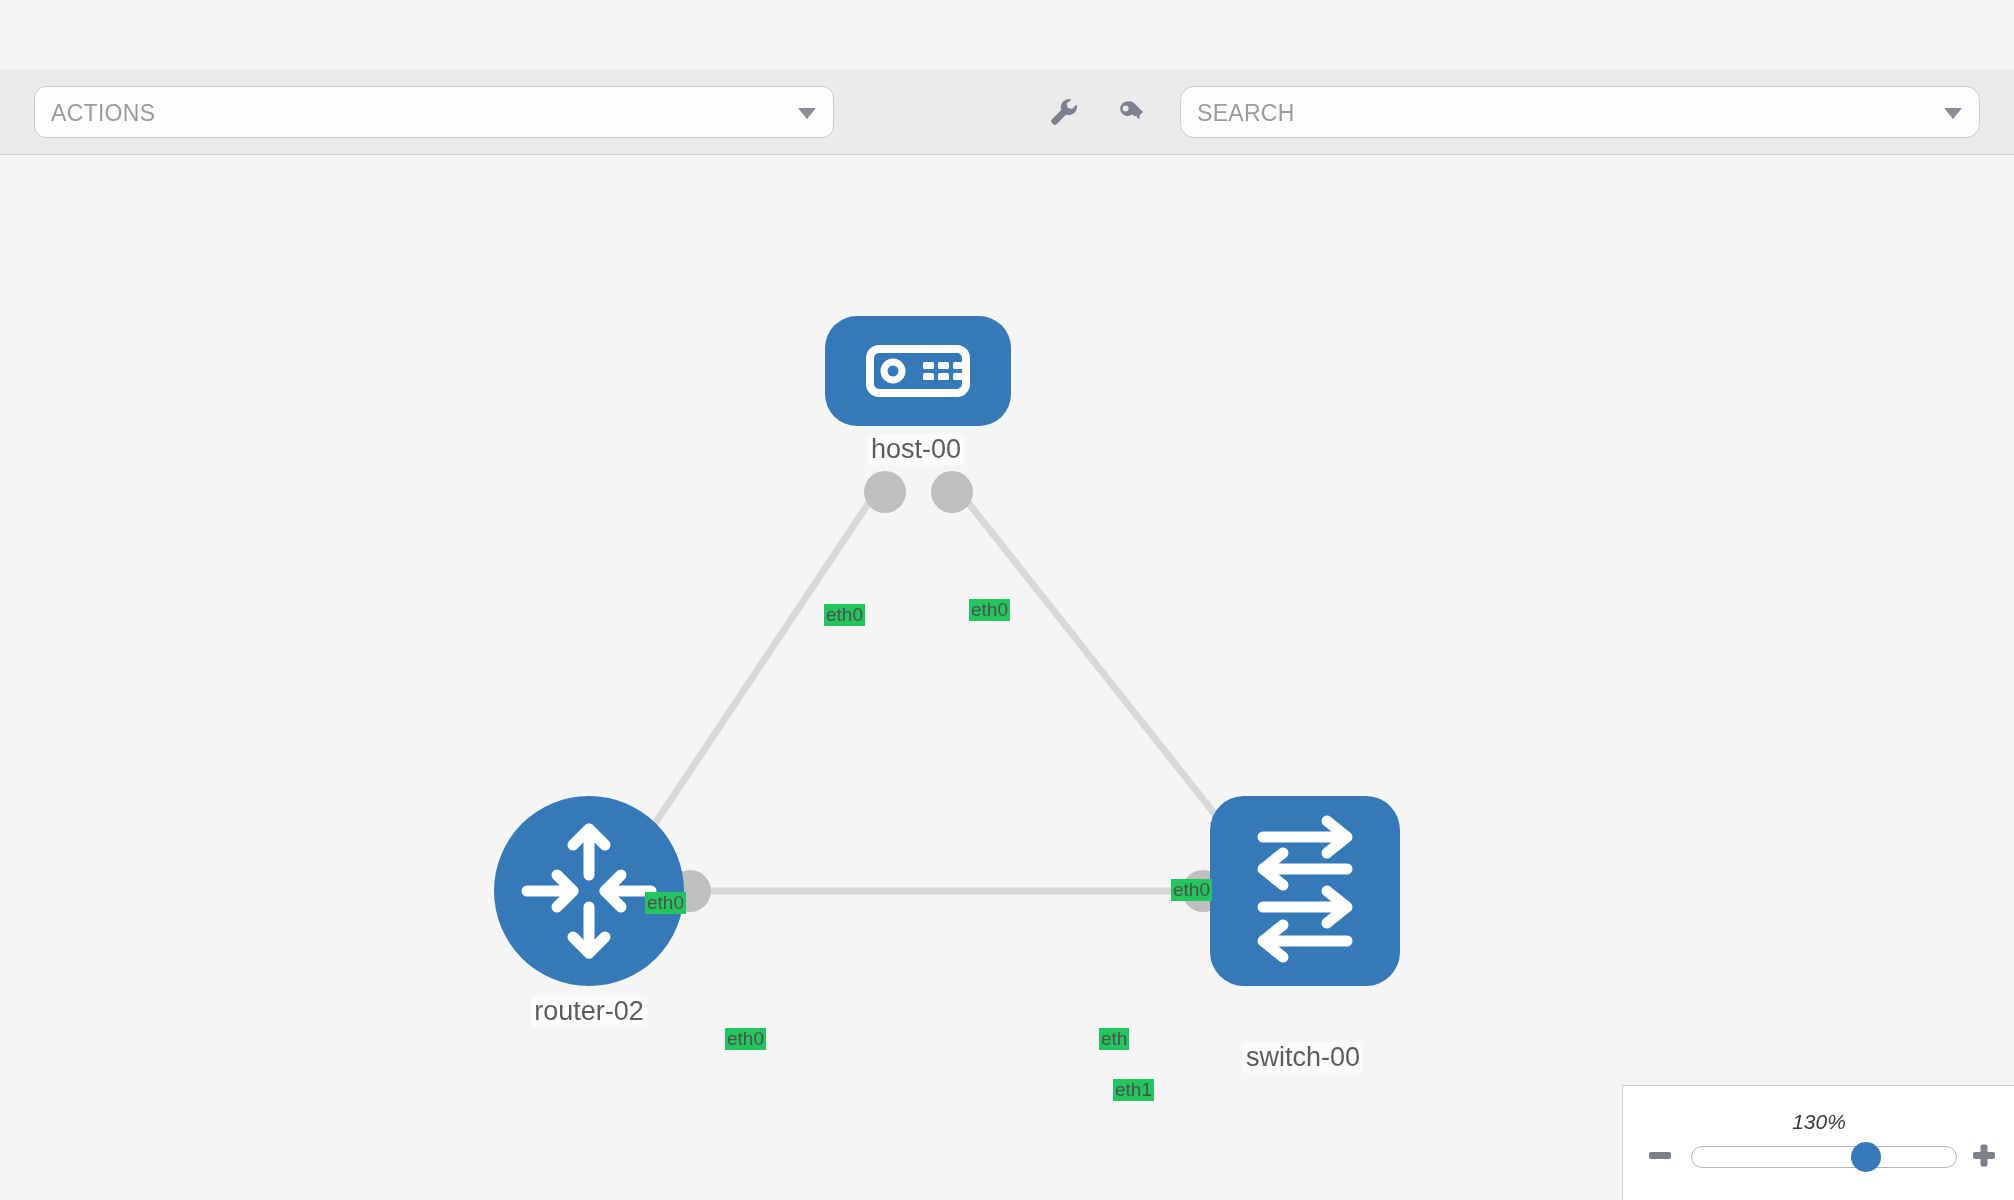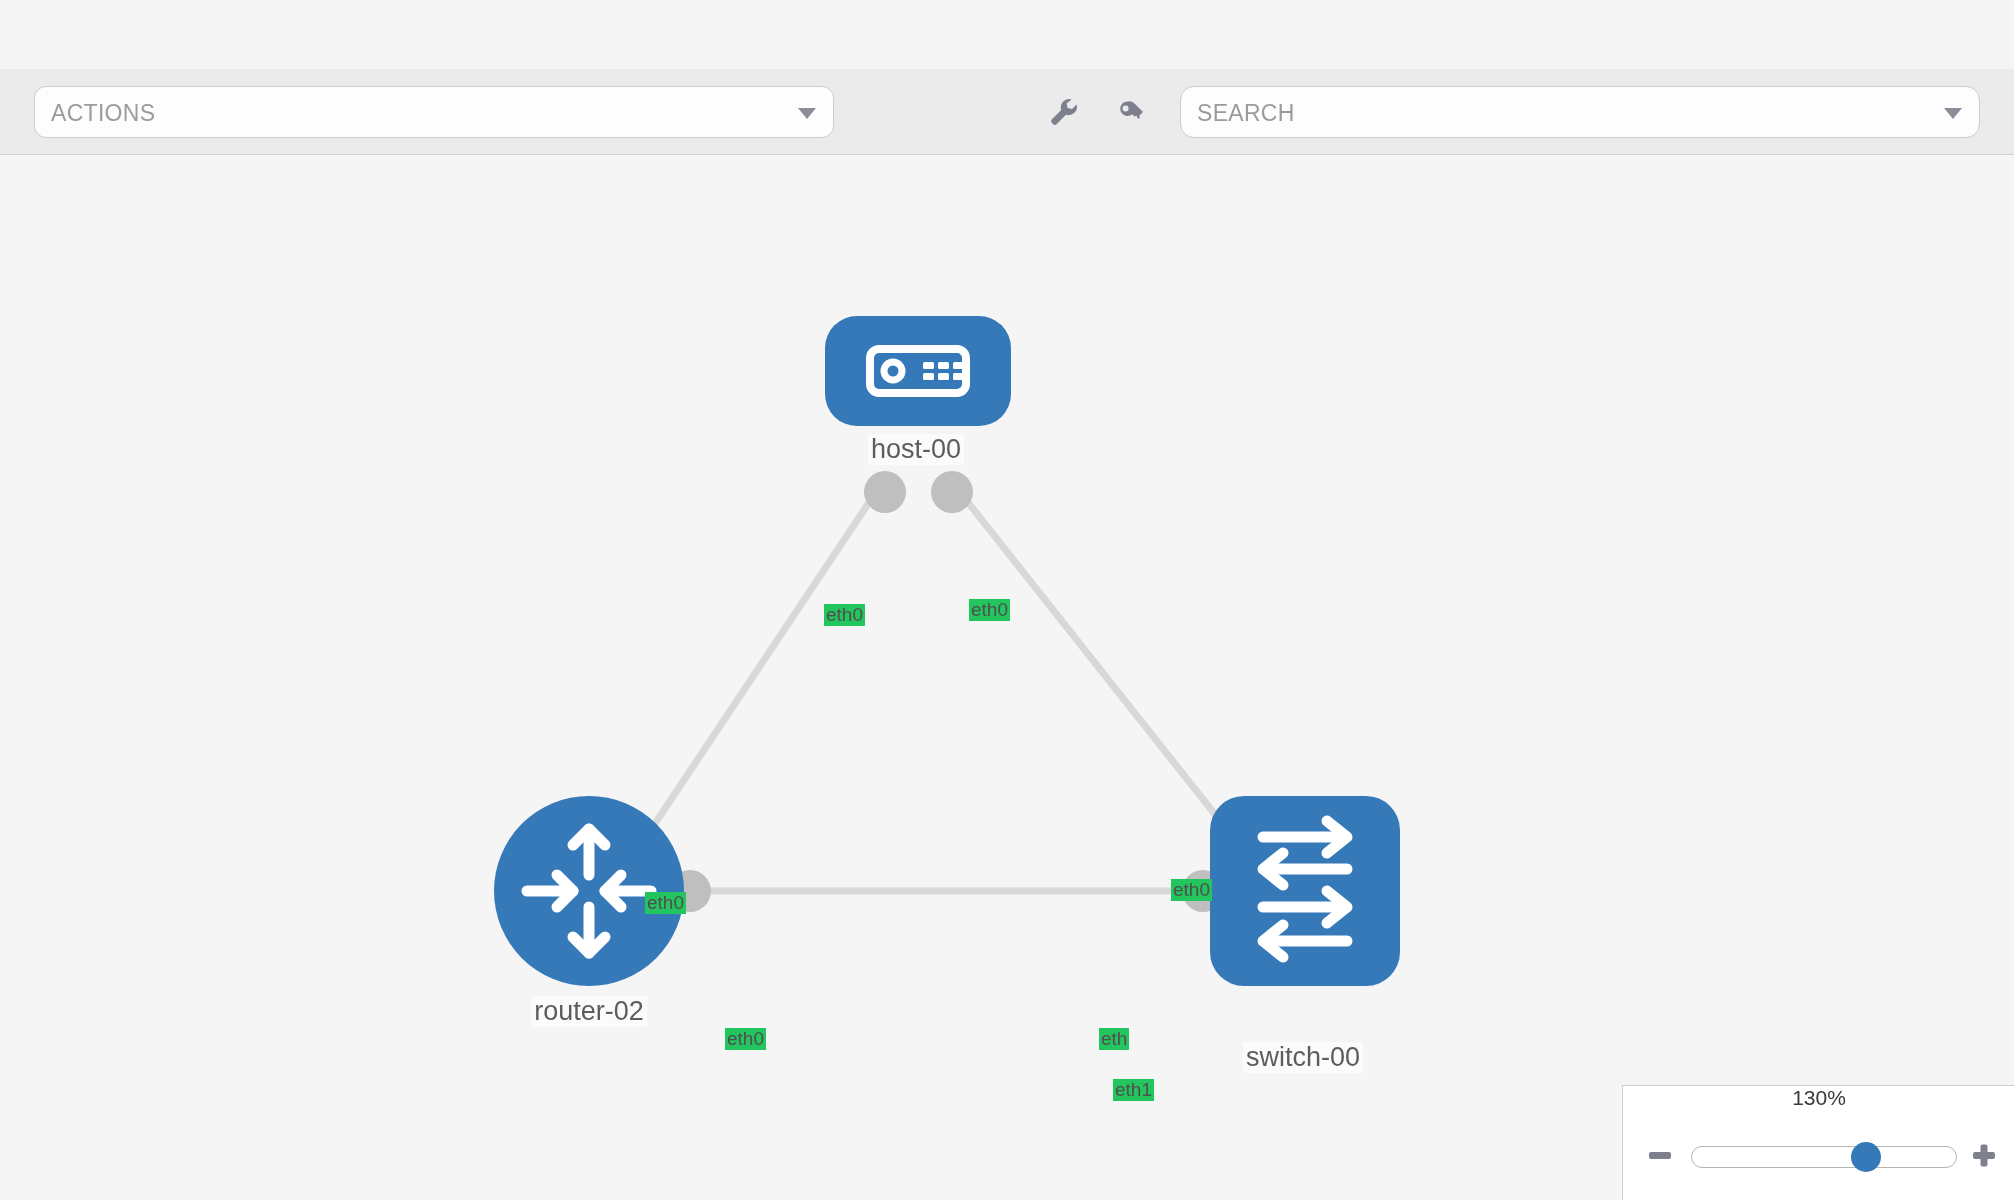--- a/index.html
+++ b/index.html
@@ -167,26 +167,27 @@
     width: 392px;
     height: 115px;
     background: #ffffff;
     border: 1px solid #cfcfcf;
     border-right: none;
     border-bottom: none;
     box-sizing: border-box;
   }
   .zoom-value {
     position: absolute;
-    top: 0;
+    top: 24px;
     left: 0;
     width: 392px;
     text-align: center;
     font-size: 21px;
     color: #3a3a3a;
+    font-style: italic;
   }
   .zoom-row {
     position: absolute;
     top: 50px;
     left: 0;
     width: 392px;
     height: 40px;
   }
   .zoom-minus, .zoom-plus {
     position: absolute;

